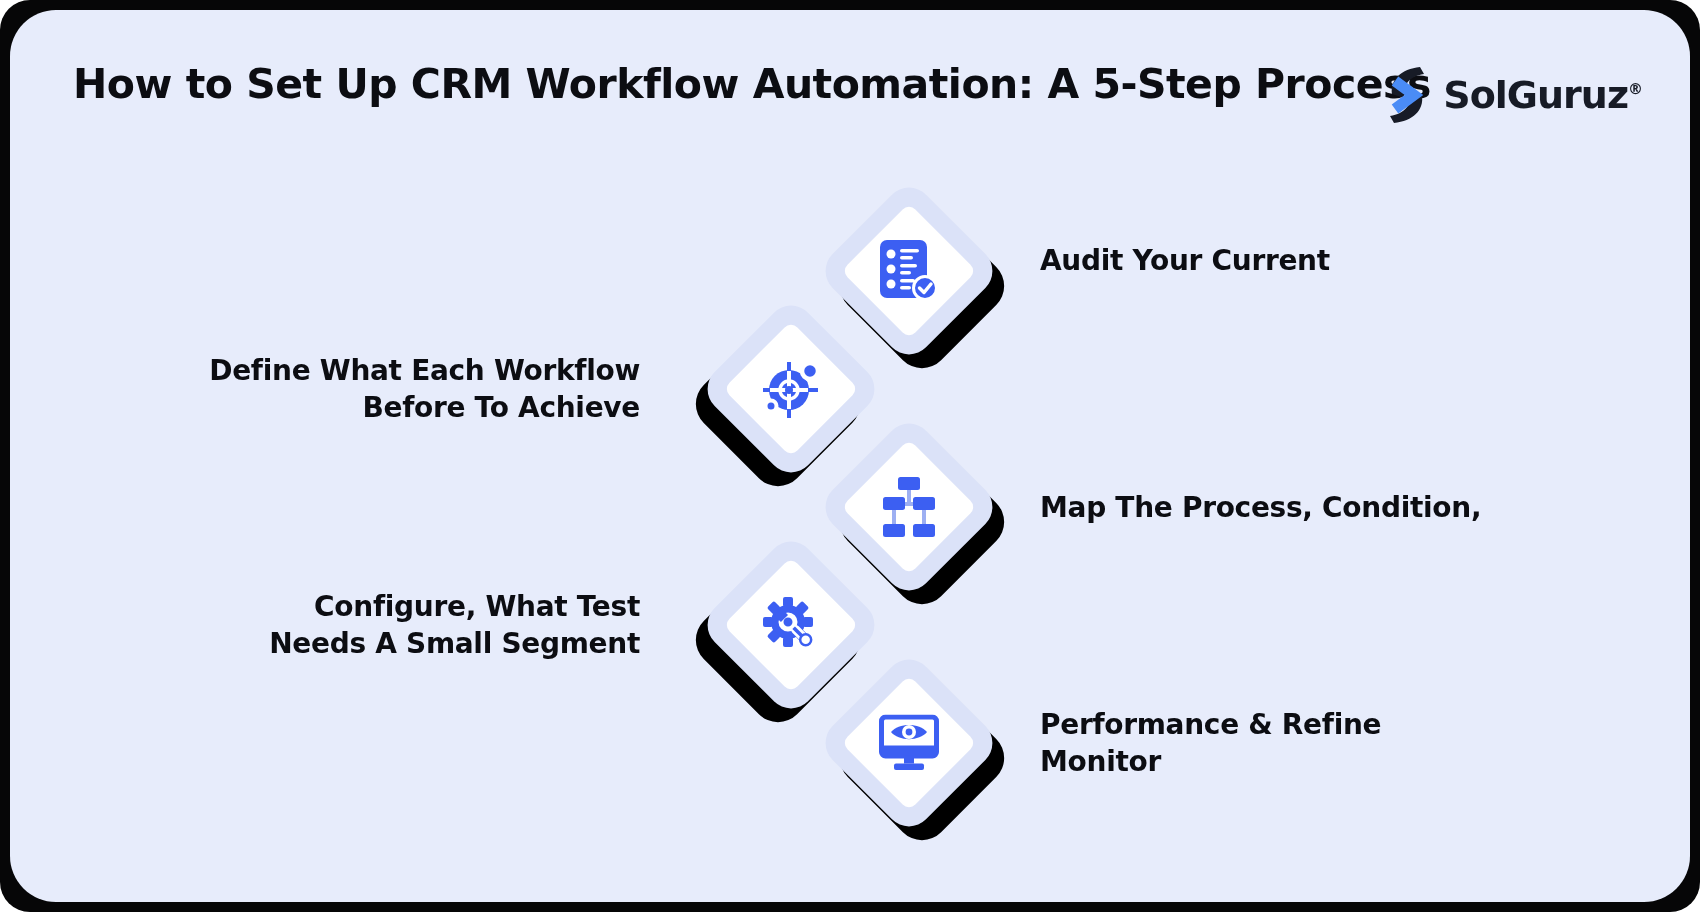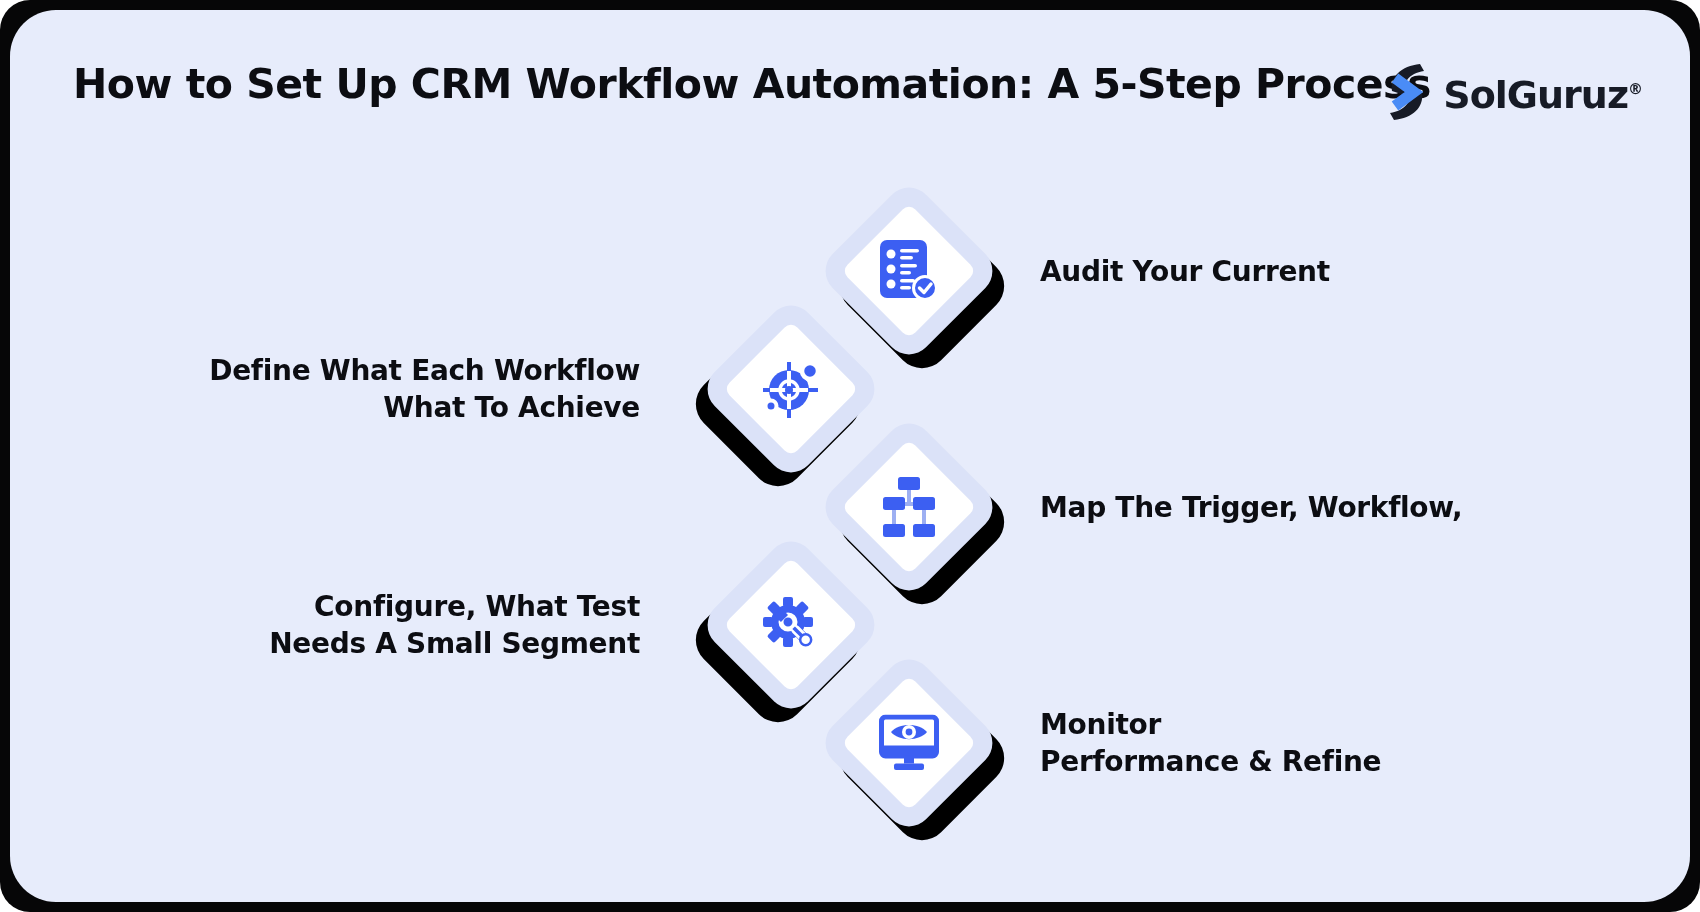--- a/index.html
+++ b/index.html
@@ -2,21 +2,21 @@
 <html><head>
 <meta charset="utf-8">
 <style>
   html,body{margin:0;padding:0;background:#ffffff;}
   body{width:1700px;height:912px;font-family:"DejaVu Sans","Liberation Sans",sans-serif;}
   .canvas{position:relative;width:1700px;height:912px;background:#060607;border-radius:30px;overflow:hidden;}
   .panel{position:absolute;left:10px;top:10px;right:10px;bottom:10px;background:#e7ecfb;border-radius:46px;}
 
   .title{position:absolute;left:63px;top:50px;font-size:41px;font-weight:bold;color:#0c0d12;letter-spacing:-0.5px;}
 
-  .logo{position:absolute;top:48px;right:48px;display:flex;align-items:center;gap:13px;}
+  .logo{position:absolute;top:48px;right:48px;display:flex;align-items:flex-end;gap:13px;}
   .logo-mark{width:46px;height:62px;}
   .logo-text{font-size:38px;font-weight:bold;color:#171b26;letter-spacing:-1px;line-height:62px;}
   .logo-reg{font-size:15px;vertical-align:super;font-weight:bold;color:#171b26;}
 
   .step-diamond{position:absolute;width:132px;height:132px;}
   .dshadow,.douter{position:absolute;left:0;top:0;width:132px;height:132px;}
   .dshadow{background:#000;border-radius:27px;transform:translate(13px,15px) rotate(45deg);}
   .step-diamond.left .dshadow{transform:translate(-13px,15px) rotate(45deg);}
   .douter{background:#dbe2f8;border-radius:24px;transform:rotate(45deg);}
   .dinner{position:absolute;left:18px;top:18px;width:96px;height:96px;background:#ffffff;border-radius:9px;transform:rotate(45deg);}
@@ -56,21 +56,21 @@
         <rect x="20" y="9" width="19" height="3.6" rx="1.8" fill="#fff"></rect>
         <rect x="20" y="16" width="13" height="3.6" rx="1.8" fill="#fff"></rect>
         <rect x="20" y="24" width="17" height="3.6" rx="1.8" fill="#fff"></rect>
         <rect x="20" y="31" width="11" height="3.6" rx="1.8" fill="#fff"></rect>
         <rect x="20" y="39" width="15" height="3.6" rx="1.8" fill="#fff"></rect>
         <rect x="20" y="46" width="11" height="3.6" rx="1.8" fill="#fff"></rect>
         <circle cx="45" cy="48" r="11.5" fill="#3c5ff2" stroke="#fff" stroke-width="3"></circle>
         <path d="M39.5 48 L44 52.5 L51 44" fill="none" stroke="#fff" stroke-width="3.5" stroke-linecap="round" stroke-linejoin="round"></path>
       </svg>
     </div>
-    <div class="step-label right-side" style="top:216px;">
+    <div class="step-label right-side" style="top:232px;justify-content:space-between;">
       <div>Audit Your Current</div>
     </div>
 
     <div class="step-diamond left" style="left:715px;top:313px;">
       <div class="dshadow"></div>
       <div class="douter"></div>
       <div class="dinner"></div>
       <svg class="dicon" width="60" height="60" viewBox="0 0 60 60">
         <circle cx="28" cy="31" r="20" fill="#3c5ff2"></circle>
         <line x1="2" y1="31" x2="57" y2="31" stroke="#3c5ff2" stroke-width="4"></line>
@@ -78,41 +78,41 @@
         <line x1="9" y1="31" x2="47" y2="31" stroke="#fff" stroke-width="4"></line>
         <line x1="28" y1="12" x2="28" y2="50" stroke="#fff" stroke-width="4"></line>
         <circle cx="28" cy="31" r="9" fill="none" stroke="#fff" stroke-width="3.5"></circle>
         <circle cx="28" cy="31" r="4" fill="#3c5ff2"></circle>
         <circle cx="49" cy="12" r="8" fill="#3c5ff2" stroke="#fff" stroke-width="4.5"></circle>
         <circle cx="10" cy="47" r="5.5" fill="#3c5ff2" stroke="#fff" stroke-width="4"></circle>
       </svg>
     </div>
     <div class="step-label left-side" style="top:334px;">
       <div>Define What Each Workflow</div>
-      <div>What To Achieve</div>
+      <div>Before To Achieve</div>
     </div>
 
     <div class="step-diamond right" style="left:833px;top:431px;">
       <div class="dshadow"></div>
       <div class="douter"></div>
       <div class="dinner"></div>
       <svg class="dicon" width="56" height="60" viewBox="0 0 56 60">
         <line x1="28" y1="10" x2="28" y2="27" stroke="#9daff2" stroke-width="4"></line>
         <line x1="13" y1="27" x2="43" y2="27" stroke="#9daff2" stroke-width="4"></line>
         <line x1="13" y1="30" x2="13" y2="48" stroke="#9daff2" stroke-width="4"></line>
         <line x1="43" y1="30" x2="43" y2="48" stroke="#9daff2" stroke-width="4"></line>
         <rect x="17" y="0" width="22" height="13" rx="2.5" fill="#3c5ff2"></rect>
         <rect x="2" y="20" width="22" height="13" rx="2.5" fill="#3c5ff2"></rect>
         <rect x="32" y="20" width="22" height="13" rx="2.5" fill="#3c5ff2"></rect>
         <rect x="2" y="47" width="22" height="13" rx="2.5" fill="#3c5ff2"></rect>
         <rect x="32" y="47" width="22" height="13" rx="2.5" fill="#3c5ff2"></rect>
       </svg>
     </div>
     <div class="step-label right-side" style="top:452px;">
-      <div>Map The Trigger, Workflow,</div>
+      <div>Map The Process, Condition,</div>
     </div>
 
     <div class="step-diamond left" style="left:715px;top:549px;">
       <div class="dshadow"></div>
       <div class="douter"></div>
       <div class="dinner"></div>
       <svg class="dicon" width="58" height="58" viewBox="0 0 58 58">
         <g fill="#3c5ff2">
           <circle cx="26" cy="26" r="17"></circle>
           <g>
@@ -149,18 +149,18 @@
         <rect x="2.5" y="2.5" width="55" height="39" rx="4" fill="#fff" stroke="#3c5ff2" stroke-width="5"></rect>
         <path d="M2.5 31 H57.5 V37.5 A4 4 0 0 1 53.5 41.5 H6.5 A4 4 0 0 1 2.5 37.5 Z" fill="#3c5ff2"></path>
         <rect x="25" y="41" width="10" height="8" fill="#3c5ff2"></rect>
         <rect x="15" y="49" width="30" height="6.5" rx="2" fill="#3c5ff2"></rect>
         <path d="M12 17.5 C19.5 8 40.5 8 48 17.5 C40.5 27 19.5 27 12 17.5 Z" fill="#3c5ff2"></path>
         <circle cx="30" cy="17.5" r="7" fill="#fff"></circle>
         <circle cx="30" cy="17.5" r="3.4" fill="#3c5ff2"></circle>
       </svg>
     </div>
     <div class="step-label right-side" style="top:688px;">
+      <div>Performance &amp; Refine</div>
       <div>Monitor</div>
-      <div>Performance &amp; Refine</div>
     </div>
 
   </div>
 </div>
 
 </body></html>

